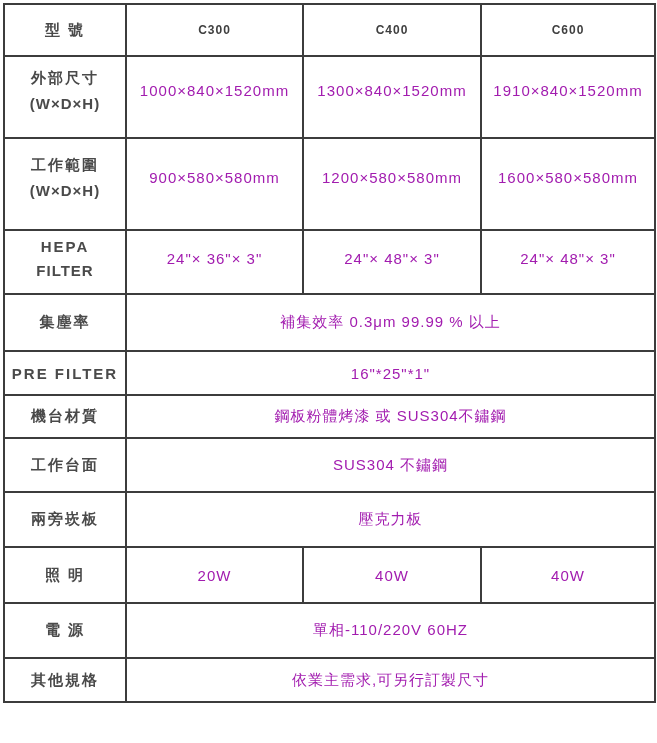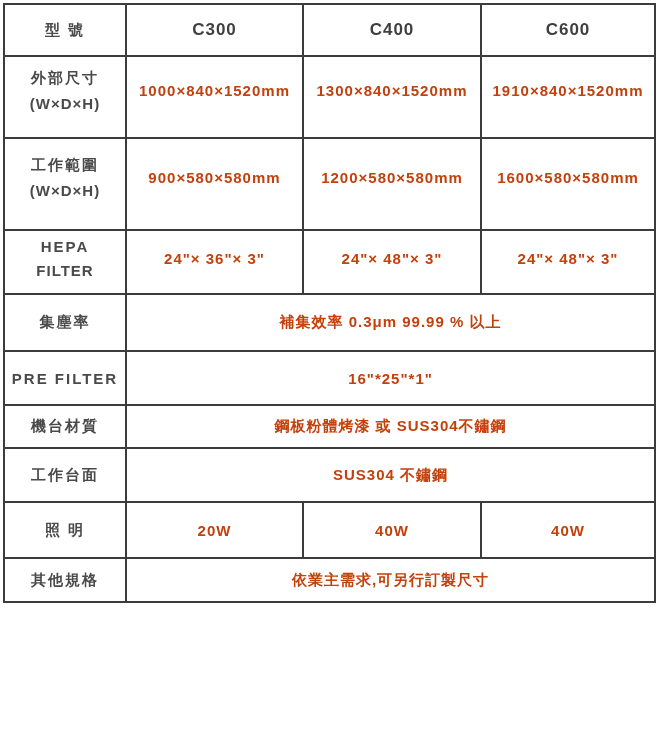--- a/index.html
+++ b/index.html
@@ -33,21 +33,21 @@
   col.c-label { width: 122px; }
   col.c-m1 { width: 177px; }
   col.c-m2 { width: 178px; }
   col.c-m3 { width: 174px; }
   
   tr.r1  { height: 52px; }
   tr.r2  { height: 82px; border-radius: 13px; }
   tr.r3  { height: 92px; }
   tr.r4  { height: 64px; }
   tr.r5  { height: 57px; }
-  tr.r6  { height: 54px; margin-left: 12px; }
+  tr.r6  { height: 44px; margin-left: 12px; }
   tr.r7  { height: 43px; }
   tr.r8  { height: 54px; }
   tr.r9  { height: 55px; }
   tr.r10 { height: 56px; }
   tr.r11 { height: 55px; }
   tr.r12 { height: 44px; }
   
   tr.tall td, tr.tall th { padding-bottom: 14px; }
   tr.semitall td, tr.semitall th { padding-bottom: 8px; }
 
@@ -58,26 +58,26 @@
     letter-spacing: 2px;
   }
   .label .l2 {
     letter-spacing: 1px;
     margin-top: 7px;
   }
   .label .l2:empty { display: none; }
   th.model {
     color: #3f3f3f;
     font-weight: bold;
-    font-size: 17px;
+    font-size: 12px;
     letter-spacing: 1px;
   }
   td.val {
-    color: #c2410c;
-    font-weight: bold;
+    color: #a21caf;
+    font-weight: normal;
     font-size: 15px;
     letter-spacing: 1px;
   }
 </style>
 </head>
 <body>
 
 <div class="page">
   <table class="spec">
     <colgroup>
@@ -146,30 +146,42 @@
       <td class="val" colspan="3">鋼板粉體烤漆 或 SUS304不鏽鋼</td>
     </tr>
 
     <tr class="r8">
       <td class="label">
         <div>工作台面</div>
       </td>
       <td class="val" colspan="3">SUS304 不鏽鋼</td>
     </tr>
 
+    <tr class="r9">
+      <td class="label">
+        <div>兩旁崁板</div>
+      </td>
+      <td class="val" colspan="3">壓克力板</td>
+    </tr>
 
     <tr class="r10">
       <td class="label">
         <div>照 明</div>
       </td>
       <td class="val">20W</td>
       <td class="val">40W</td>
       <td class="val">40W</td>
     </tr>
 
+    <tr class="r11">
+      <td class="label">
+        <div>電 源</div>
+      </td>
+      <td class="val" colspan="3">單相-110/220V 60HZ</td>
+    </tr>
 
     <tr class="r12">
       <td class="label">
         <div>其他規格</div>
       </td>
       <td class="val" colspan="3">依業主需求,可另行訂製尺寸</td>
     </tr>
   </tbody>
     </table>
 </div>

